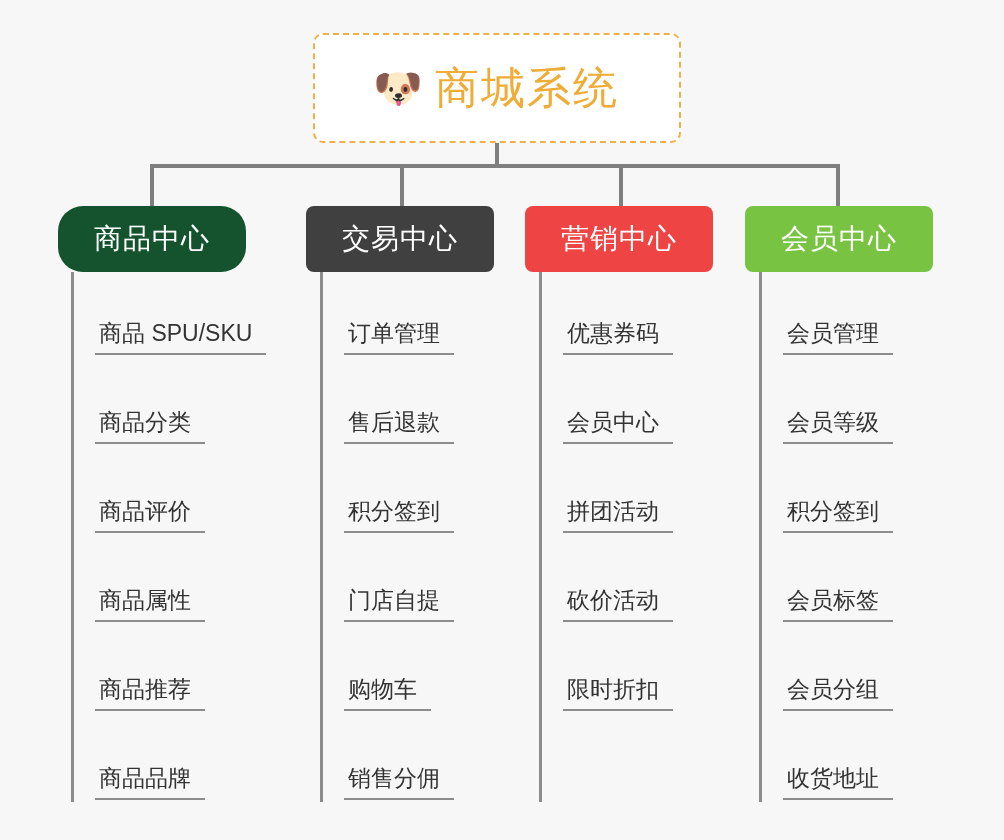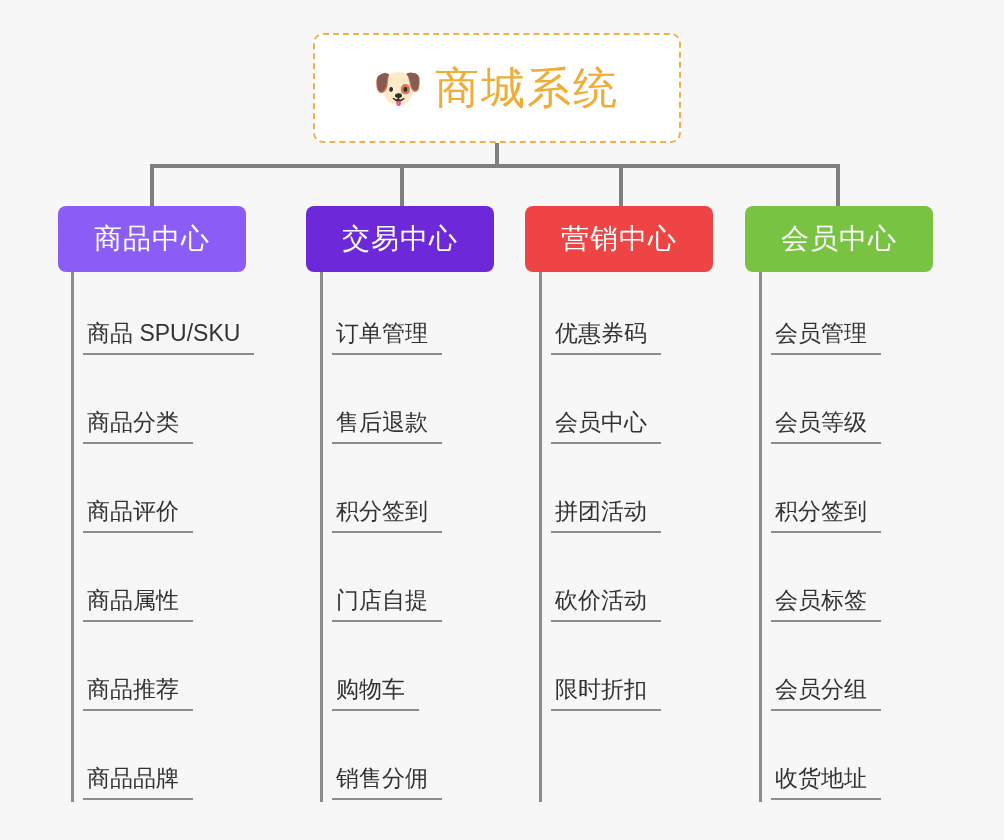--- a/index.html
+++ b/index.html
@@ -89,21 +89,21 @@
     top: 0;
     width: 3px;
     background: #8c8c8c;
   }
   .item {
     position: relative;
     height: 89px;
     box-sizing: border-box;
     display: flex;
     align-items: flex-end;
-    padding-left: 32px;
+    padding-left: 44px;
     padding-bottom: 6px;
   }
   .item-label {
     font-size: 23px;
     color: #333333;
     white-space: nowrap;
     line-height: 1.1;
     border-bottom: 2px solid #8c8c8c;
     padding: 0 14px 7px 4px;
     display: inline-block;
@@ -122,24 +122,24 @@
 
   <div class="conn conn-vert" style="left: 495px; top: 143px; height: 24px; background: rgb(127, 127, 127);"></div>
 
   <div class="conn conn-horiz" style="left: 150px; top: 164px; width: 690px; background: rgb(127, 127, 127);"></div>
 
   <div class="conn conn-vert" style="left: 150px; top: 164px; height: 42px; background: rgb(127, 127, 127);"></div>
   <div class="conn conn-vert" style="left: 400px; top: 164px; height: 42px; background: rgb(127, 127, 127);"></div>
   <div class="conn conn-vert" style="left: 619px; top: 164px; height: 42px; background: rgb(127, 127, 127);"></div>
   <div class="conn conn-vert" style="left: 836px; top: 164px; height: 42px; background: rgb(127, 127, 127);"></div>
 
-  <div class="cat-header" style="left: 58px; background: #8b5cf6;">
+  <div class="cat-header" style="left: 58px; background: #14532d; border-radius: 25px;">
     <span>商品中心</span>
   </div>
-  <div class="cat-header" style="left: 306px; background: #6d28d9;">
+  <div class="cat-header" style="left: 306px; background: #404040;">
     <span>交易中心</span>
   </div>
   <div class="cat-header" style="left: 525px; background: #ef4444;">
     <span>营销中心</span>
   </div>
   <div class="cat-header" style="left: 745px; background: rgb(121, 195, 67);">
     <span>会员中心</span>
   </div>
 
   <div class="column" style="left:71px;">

